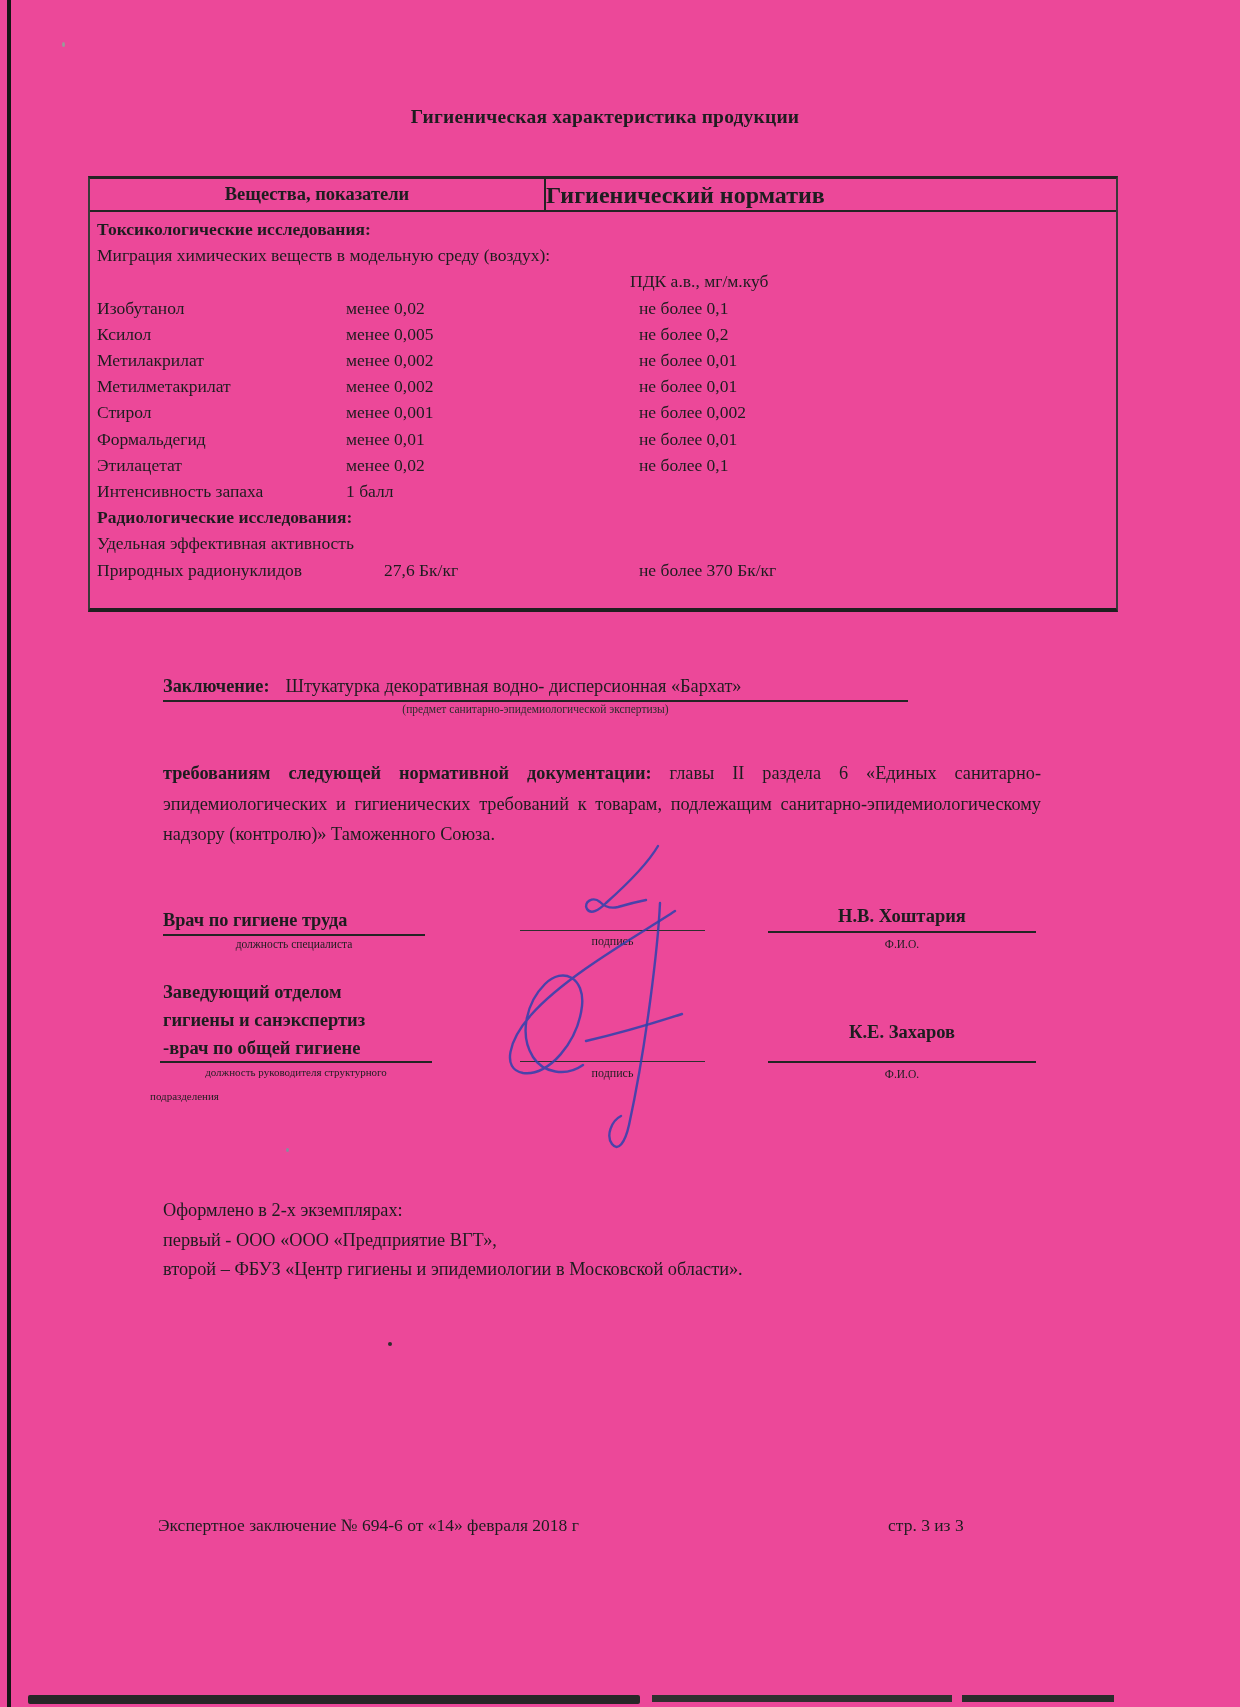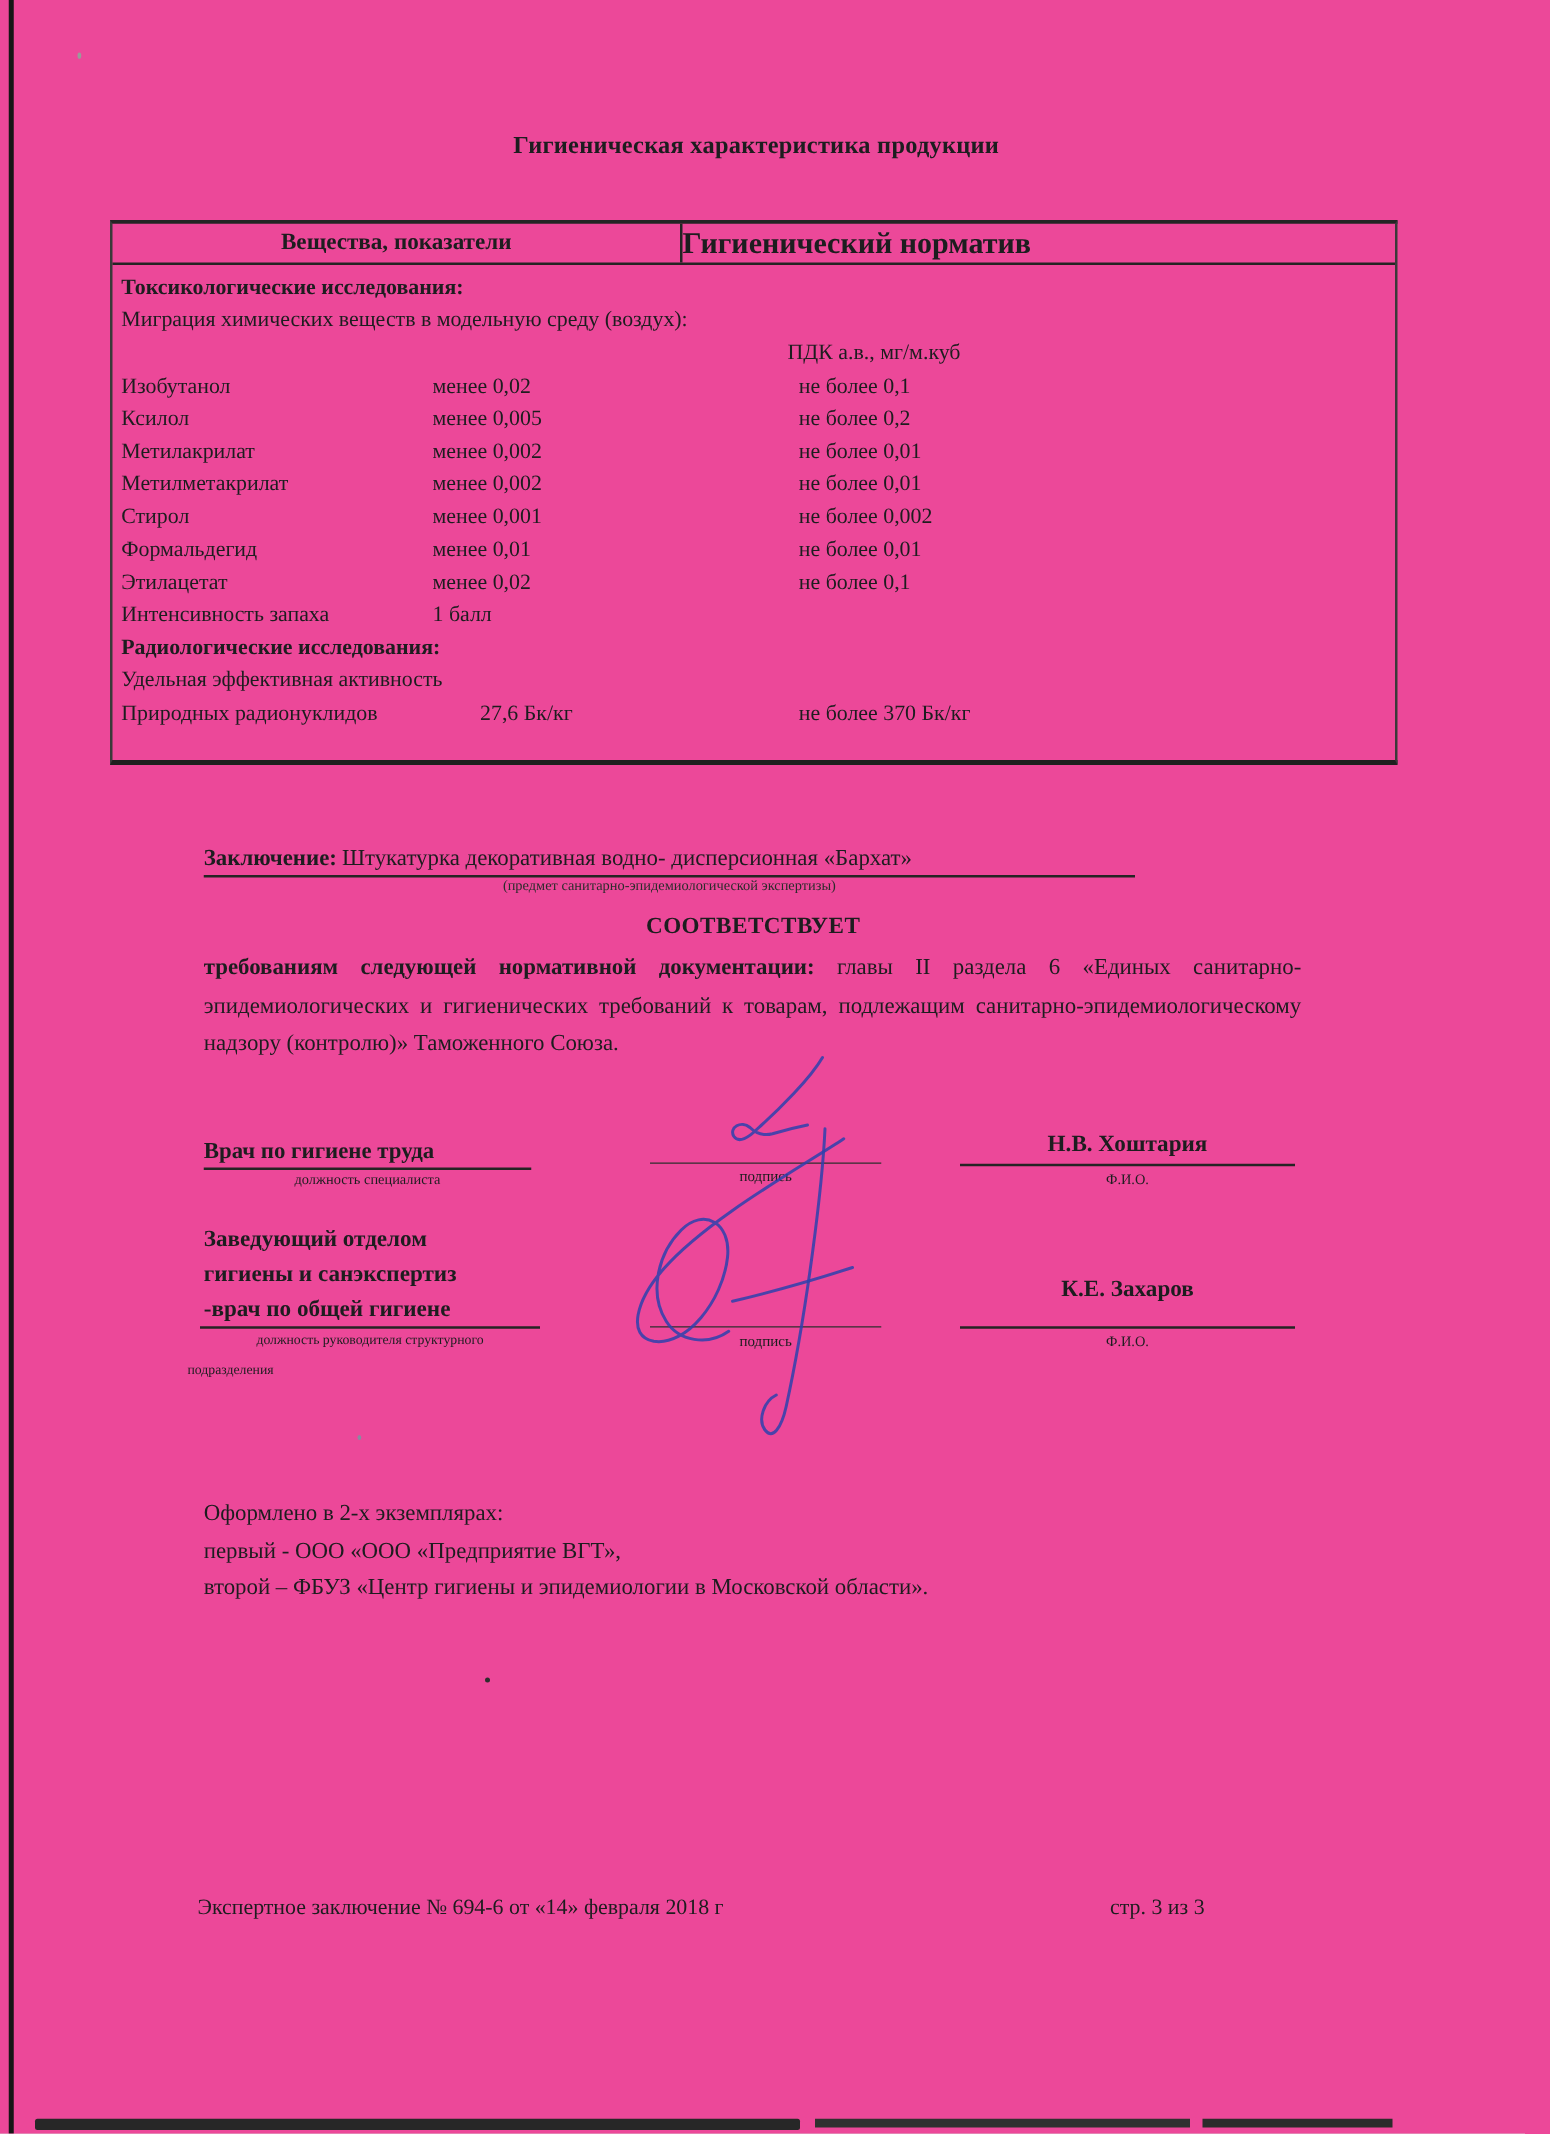--- a/index.html
+++ b/index.html
@@ -38,21 +38,21 @@
   .t-body{padding:4px 6px 0 7px;font-size:17.5px;}
   .t-line{line-height:26.2px;}
   .bold{font-weight:bold;}
   .pdk{padding-left:533px;}
   .t-row{display:grid;grid-template-columns:249px 293px auto;line-height:26.2px;}
   .indent{padding-left:38px;}
 
   
   #conclusion{position:absolute;left:163px;top:676px;width:745px;
               border-bottom:2px solid #242424;padding-bottom:3px;font-size:18.3px;}
-  #conclusion .lbl{font-weight:bold;margin-right:4px;}
+  #conclusion .lbl{font-weight:bold;margin-right:16px;}
   #conclusion-cap{position:absolute;left:163px;top:703px;width:745px;text-align:center;
                   font-size:11.5px;color:#2c2c2c;}
   #verdict{position:absolute;left:165px;top:731px;width:875px;text-align:center;
            font-weight:bold;font-size:18.5px;letter-spacing:.4px;}
   #requirements{position:absolute;left:163px;top:758px;width:878px;font-size:18.3px;
                 line-height:30.5px;text-align:justify;}
 
   
   .u2{border-bottom:2px solid #242424;}
   #sig-pos1{position:absolute;left:163px;top:910px;width:262px;font-weight:bold;
@@ -158,21 +158,20 @@
         <span>не более 370 Бк/кг</span>
       </div>
     </div>
   </div>
 
   <div id="conclusion">
     <span class="lbl">Заключение:</span><span>Штукатурка декоративная водно- дисперсионная «Бархат»</span>
   </div>
   <div id="conclusion-cap">(предмет санитарно-эпидемиологической экспертизы)</div>
 
-  <div id="verdict">СООТВЕТСТВУЕТ</div>
 
   <div id="requirements">
     <span class="bold">требованиям следующей нормативной документации:</span><span> главы II раздела 6 «Единых санитарно-эпидемиологических и гигиенических требований к товарам, подлежащим санитарно-эпидемиологическому надзору (контролю)» Таможенного Союза.</span>
   </div>
 
   <div id="sig-pos1" class="u2">Врач по гигиене труда</div>
   <div id="sig-pos1-cap">должность специалиста</div>
   <div id="sig-line1"></div>
   <div id="sig-cap1">подпись</div>
   <div id="sig-name1" class="u2">Н.В. Хоштария</div>

